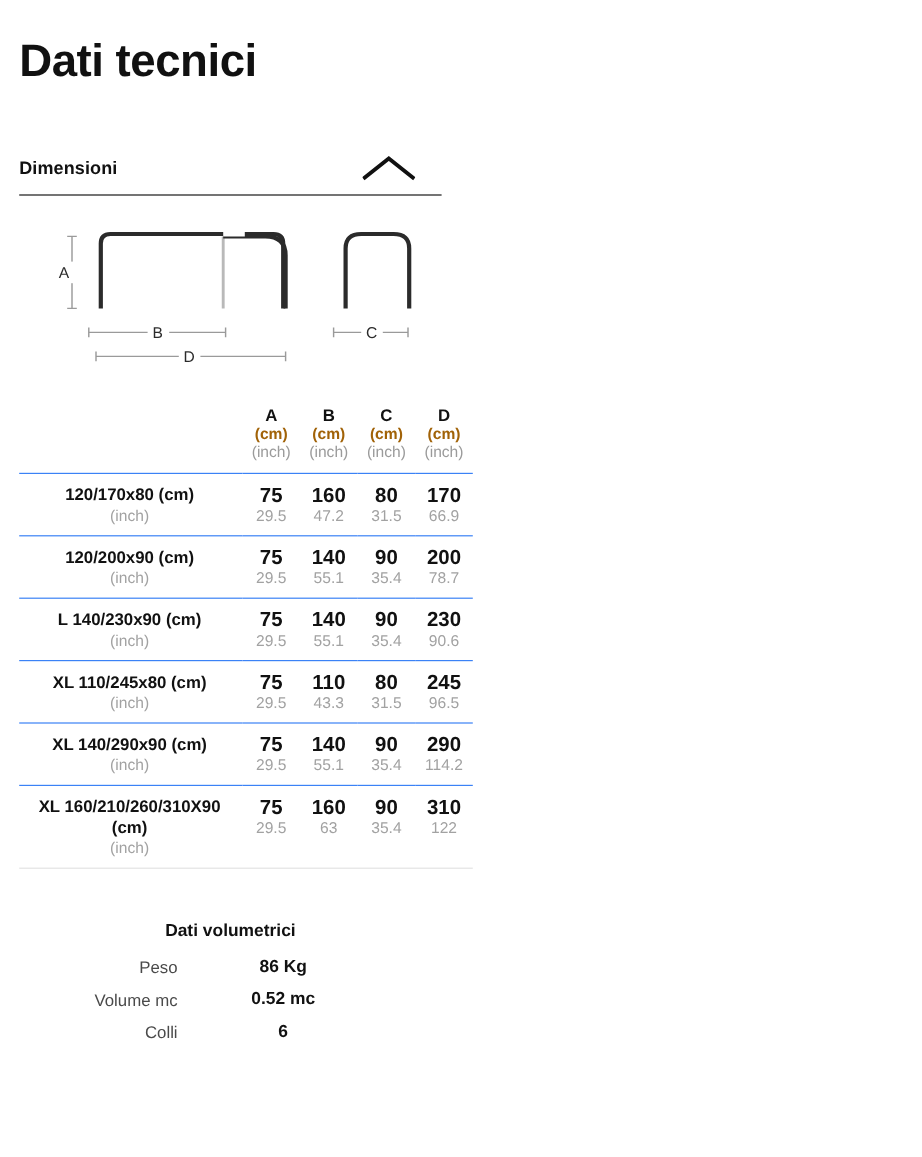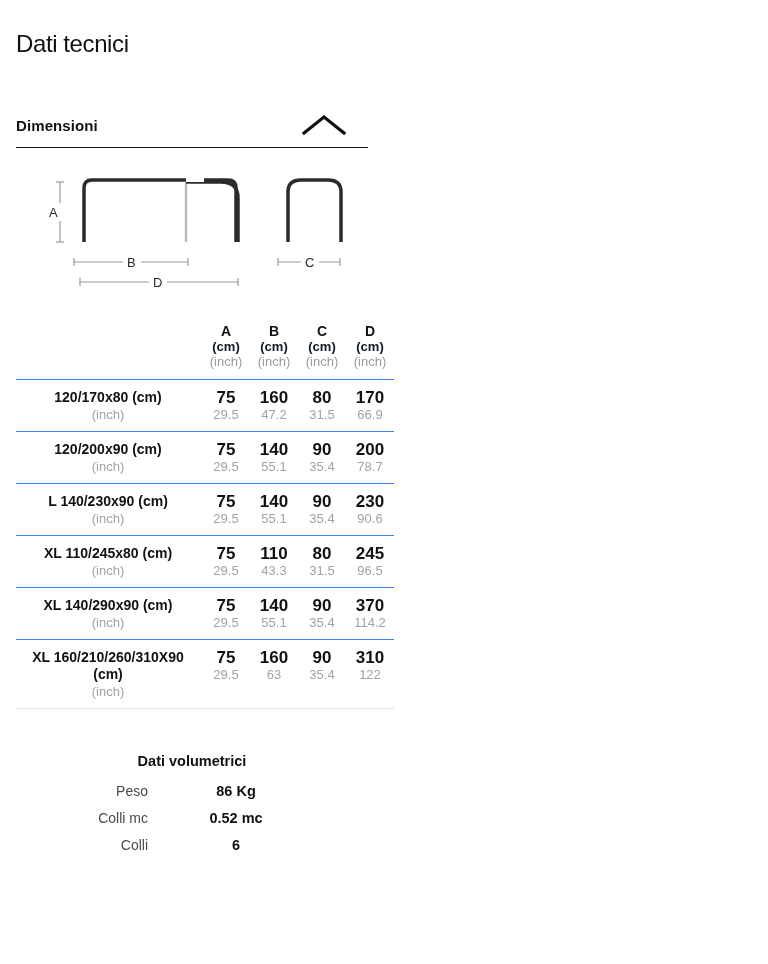--- a/index.html
+++ b/index.html
@@ -14,22 +14,22 @@
     color: #1a1a1a;
     position: relative;
     overflow: hidden;
   }
   .page {
     padding: 0 16px;
     box-sizing: border-box;
     width: 768px;
   }
   .page-title {
-    font-size: 24px;
-    font-weight: normal;
+    font-size: 38px;
+    font-weight: bold;
     letter-spacing: -0.4px;
     margin: 30px 0 0 0;
     color: #111111;
   }
   .accordion {
     margin-top: 56px;
     width: 352px;
     border-bottom: 1px solid #1a1a1a;
     padding-bottom: 11px;
     display: flex;
@@ -78,21 +78,21 @@
   }
   .hdr .letter {
     font-size: 14px;
     font-weight: bold;
     color: #111;
     line-height: 15px;
   }
   .hdr .unit {
     font-size: 13px;
     font-weight: bold;
-    color: #0f172a;
+    color: #a16207;
     line-height: 15px;
   }
   .hdr .unit2 {
     font-size: 13px;
     font-weight: normal;
     color: #9b9b9b;
     line-height: 16px;
   }
   tr.row td {
     border-top: 1px solid #3b82f6;
@@ -347,21 +347,21 @@
           </td>
           <td>
             <div class="cm">140</div>
             <div class="inch">55.1</div>
           </td>
           <td>
             <div class="cm">90</div>
             <div class="inch">35.4</div>
           </td>
           <td>
-            <div class="cm">370</div>
+            <div class="cm">290</div>
             <div class="inch">114.2</div>
           </td>
         </tr>
 
         <tr class="row">
           <td class="name">
             <div class="cm">XL 160/210/260/310X90 (cm)</div>
             <div class="inch">(inch)</div>
           </td>
           <td>
@@ -387,21 +387,21 @@
   </div>
 
   <div class="vol">
     <div class="vol-title">Dati volumetrici</div>
 
     <div class="vol-row">
       <div class="vol-label">Peso</div>
       <div class="vol-value">86 Kg</div>
     </div>
     <div class="vol-row">
-      <div class="vol-label">Colli mc</div>
+      <div class="vol-label">Volume mc</div>
       <div class="vol-value">0.52 mc</div>
     </div>
     <div class="vol-row">
       <div class="vol-label">Colli</div>
       <div class="vol-value">6</div>
     </div>
   </div>
 
 </div>
 

